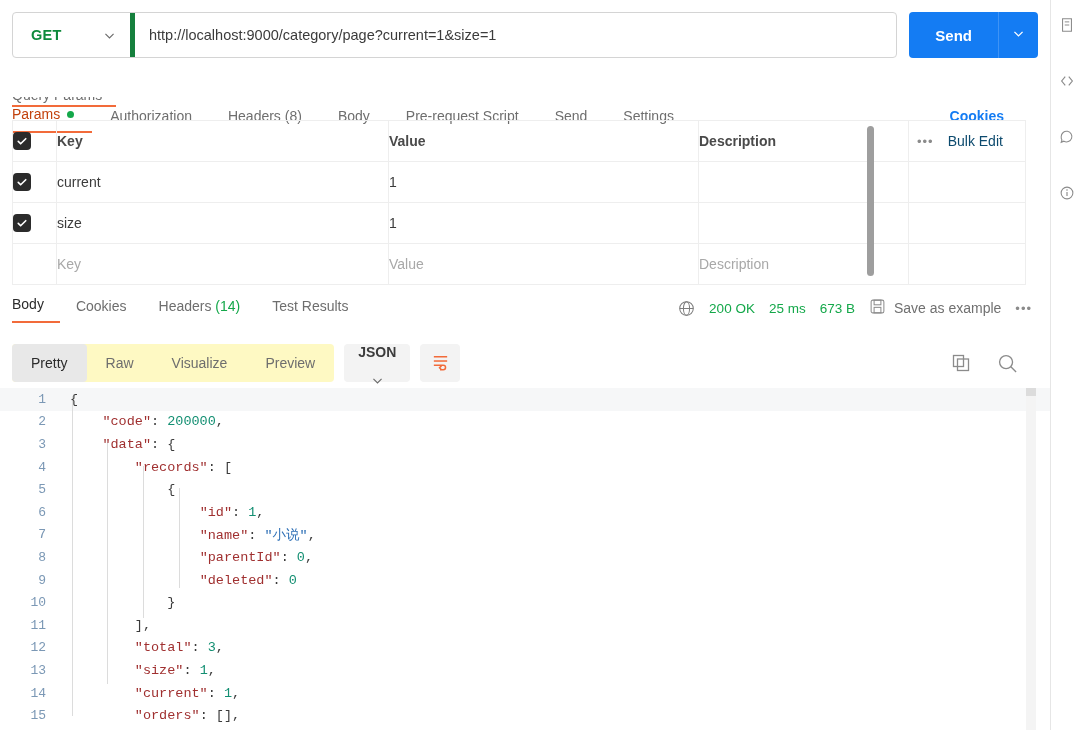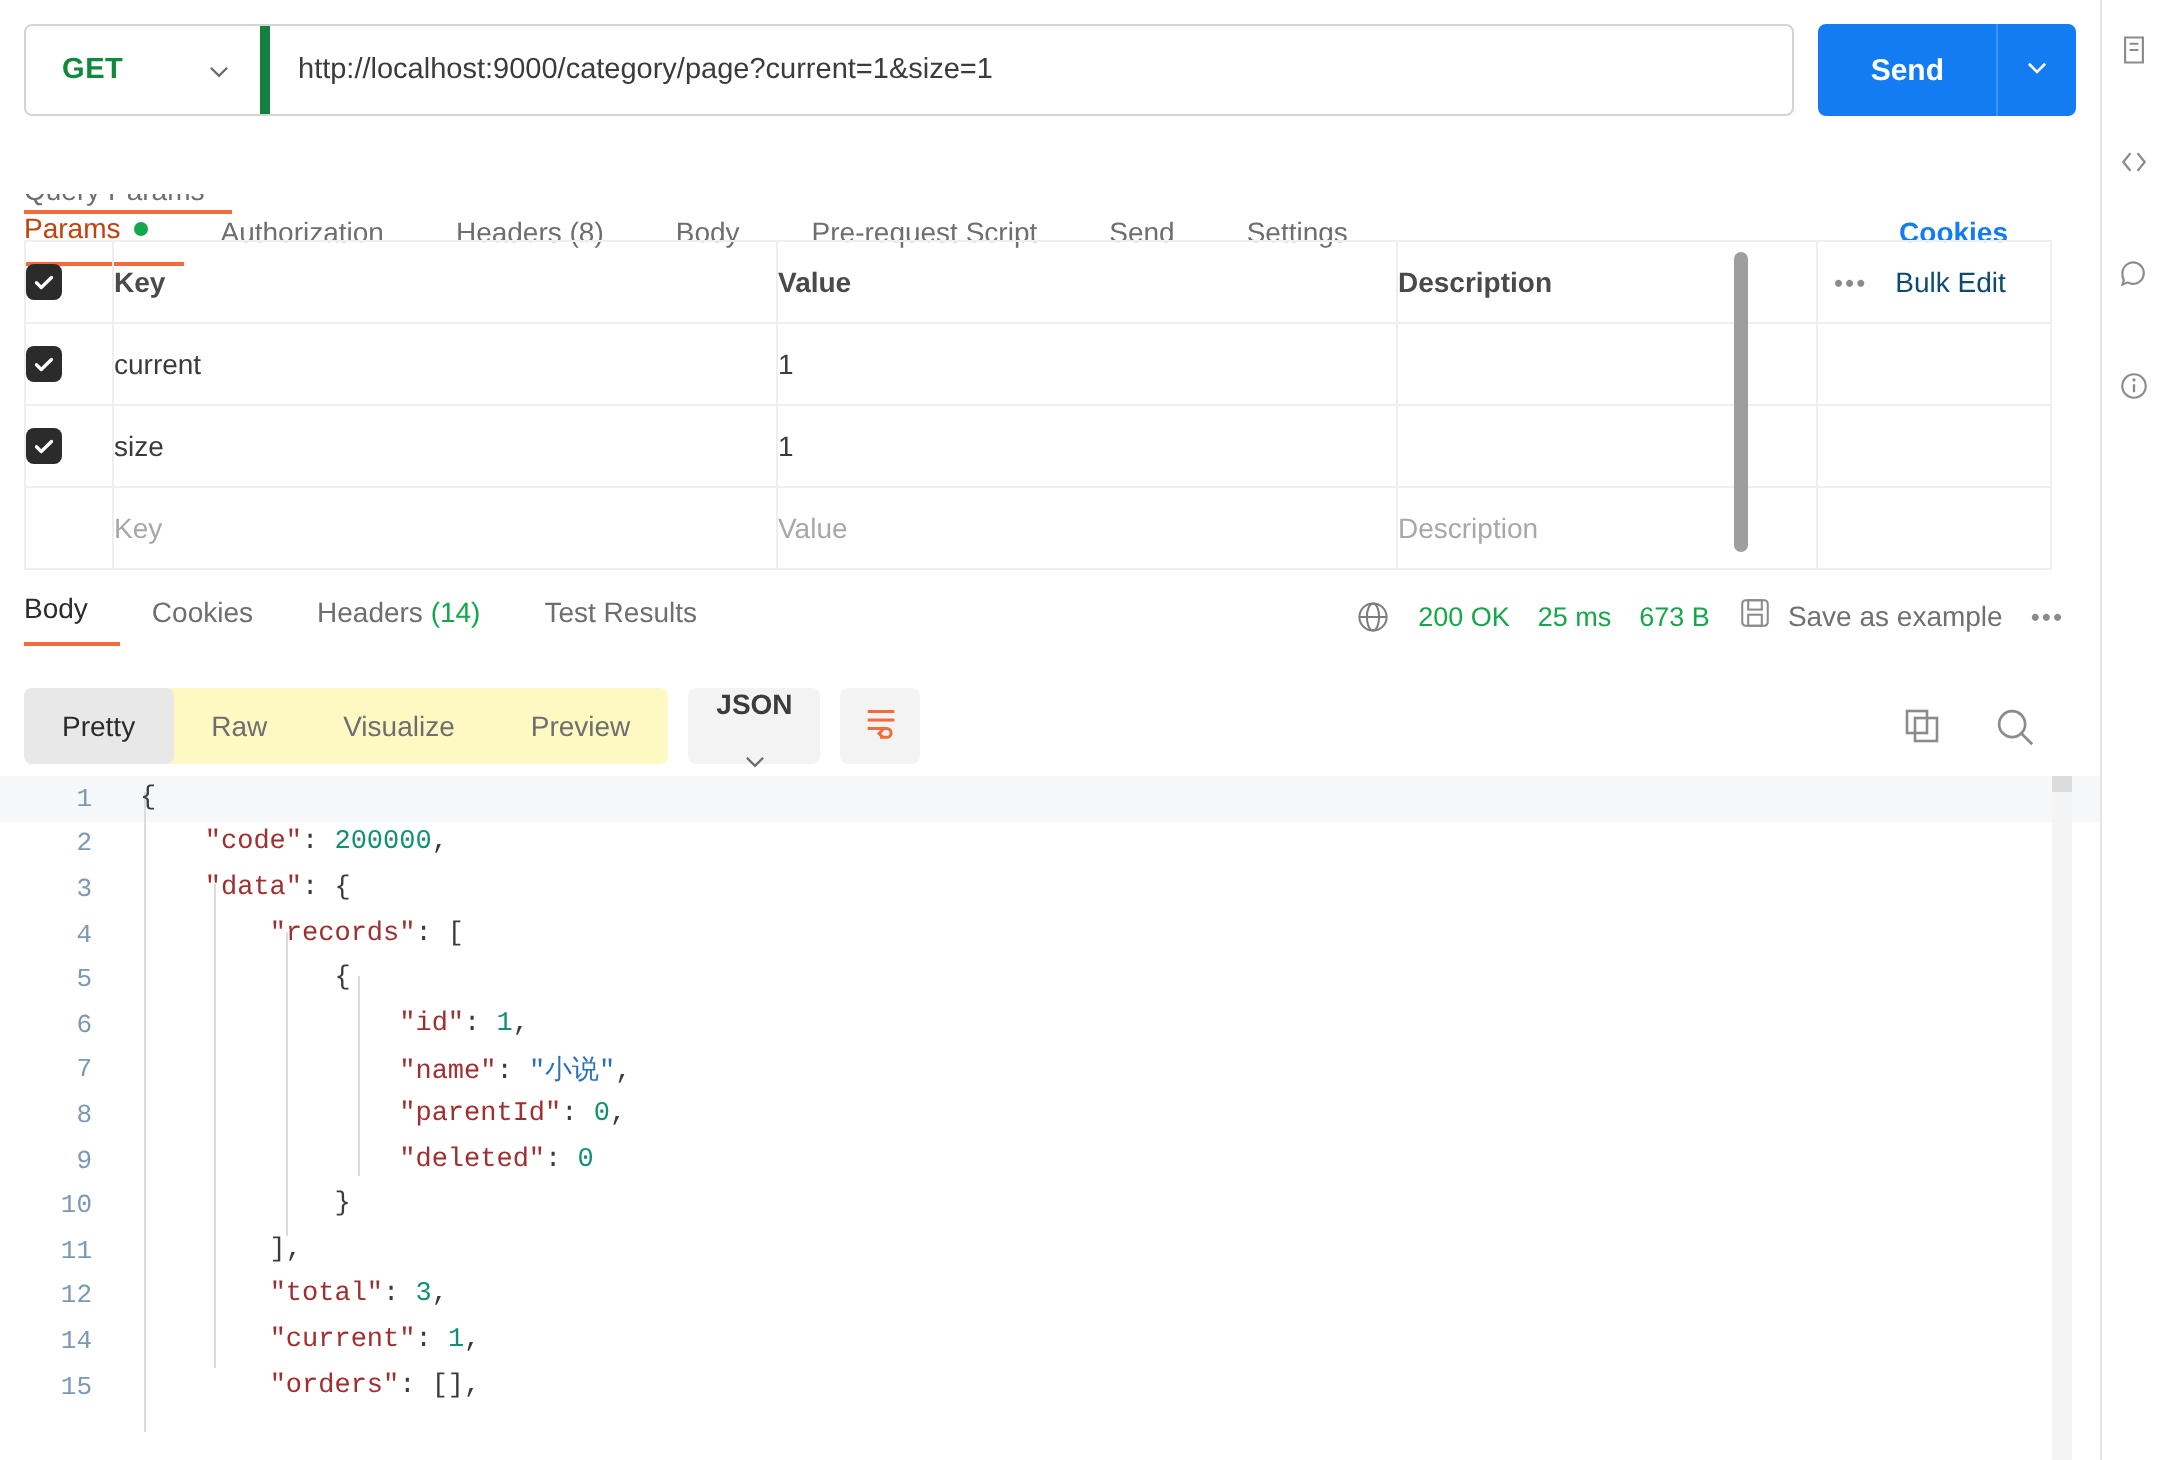--- a/index.html
+++ b/index.html
@@ -402,20 +402,24 @@
           </div>
           <div class="crow">
             <div class="gutter">11</div>
             <div class="codetext"><span class="p">        ],</span></div>
           </div>
           <div class="crow">
             <div class="gutter">12</div>
             <div class="codetext"><span class="p">        </span><span class="k">"total"</span><span class="p">: </span><span class="n">3</span><span class="p">,</span></div>
           </div>
           <div class="crow">
+            <div class="gutter">13</div>
+            <div class="codetext"><span class="p">        </span><span class="k">"size"</span><span class="p">: </span><span class="n">1</span><span class="p">,</span></div>
+          </div>
+          <div class="crow">
             <div class="gutter">14</div>
             <div class="codetext"><span class="p">        </span><span class="k">"current"</span><span class="p">: </span><span class="n">1</span><span class="p">,</span></div>
           </div>
           <div class="crow">
             <div class="gutter">15</div>
             <div class="codetext"><span class="p">        </span><span class="k">"orders"</span><span class="p">: [],</span></div>
           </div>
         </div>
       <div class="code-scroll-track"></div>
       <div class="code-scroll-thumb"></div>

